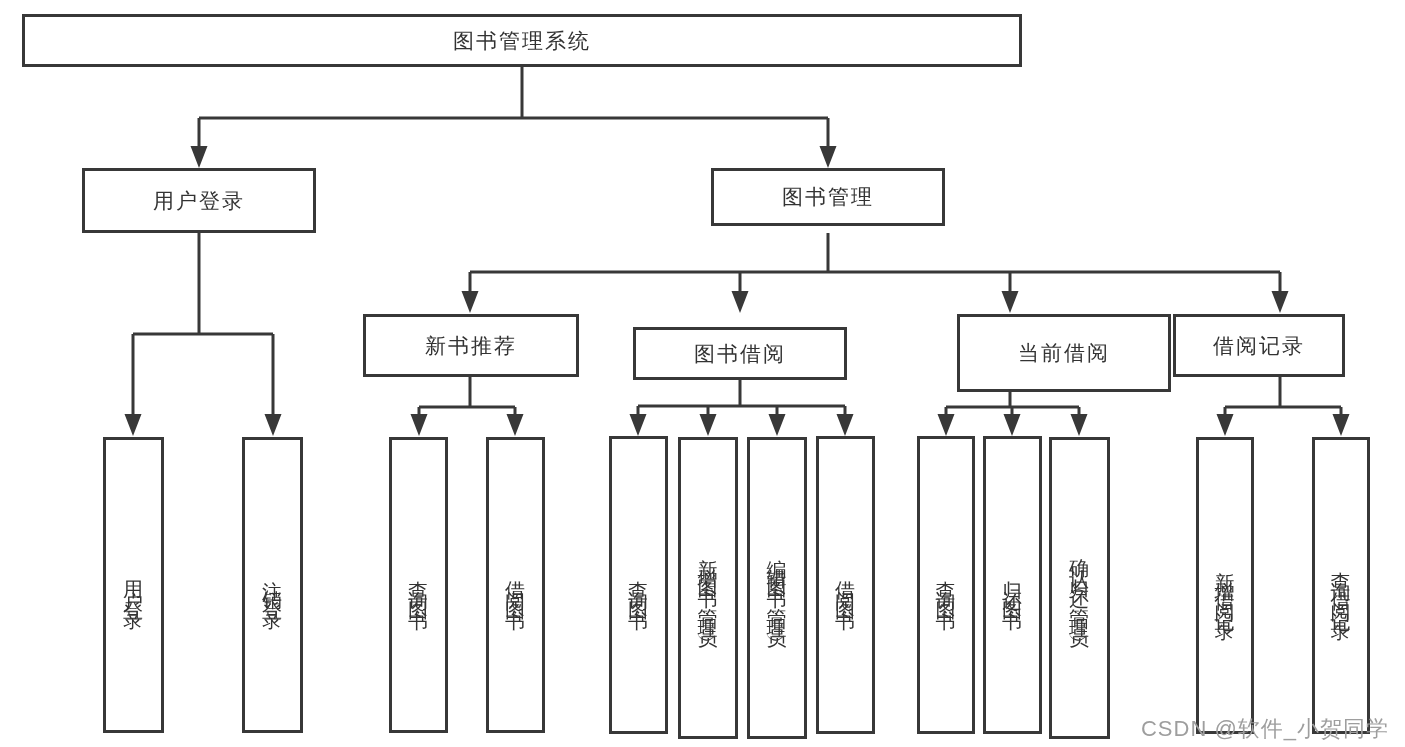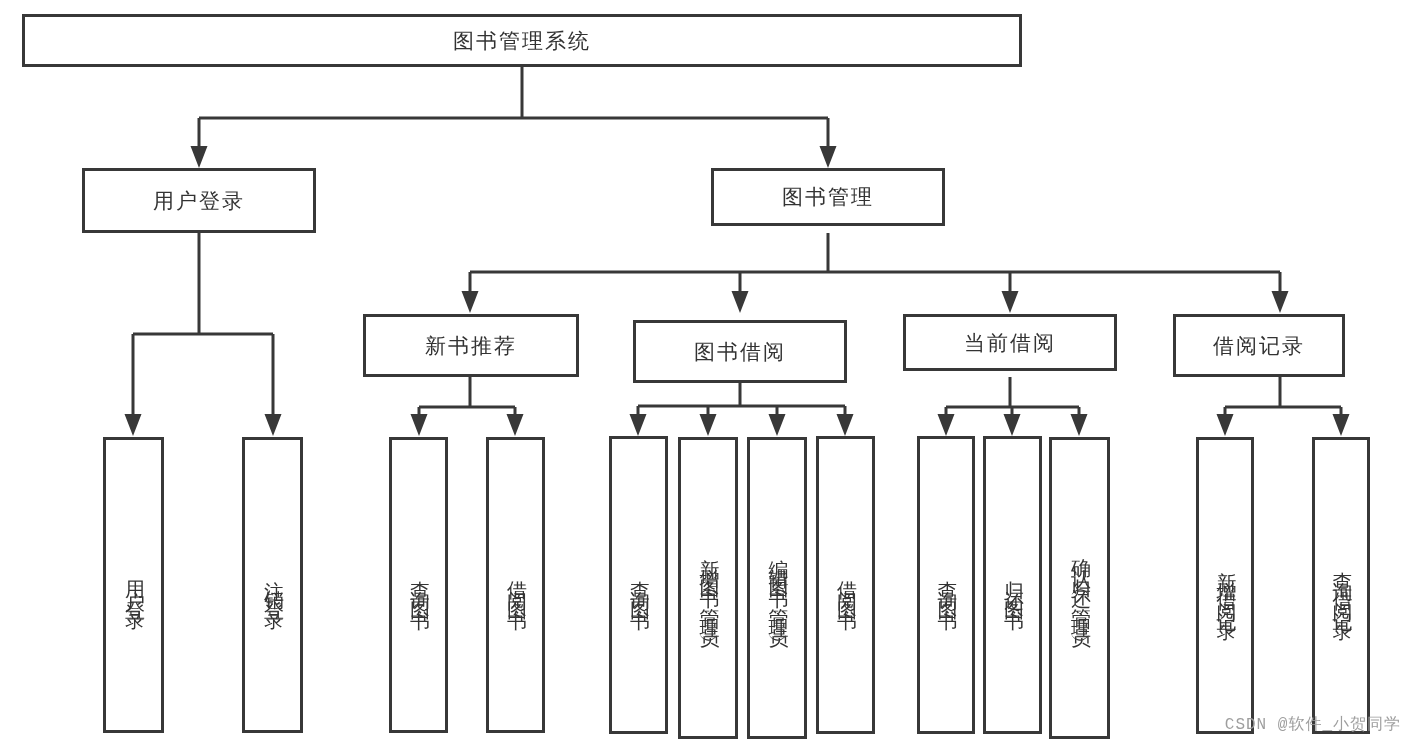--- a/index.html
+++ b/index.html
@@ -6,21 +6,21 @@
     --stroke:#383838;
     --text:#333333;
     --watermark:#9e9e9e;
     --background:#ffffff;
   }
   html,body{margin:0;padding:0;background:var(--background);}
   .canvas{
     position:relative;
     width:1405px;height:747px;
     background:var(--background);
-    font-family:Liberation Mono, monospace;
+    font-family:Liberation Sans, sans-serif;
     overflow:hidden;
   }
   .connectors{position:absolute;left:0;top:0;width:1405px;height:747px;}
   .connectors .lines{stroke:var(--stroke);stroke-width:3;fill:none;}
   .connectors .arrows{fill:var(--stroke);stroke:none;}
   .hbox{
     position:absolute;box-sizing:border-box;
     border:3px solid var(--stroke);background:#fff;
     display:flex;align-items:center;justify-content:center;
   }
@@ -31,22 +31,22 @@
     position:absolute;box-sizing:border-box;
     border:3px solid var(--stroke);background:#fff;
     display:flex;align-items:center;justify-content:center;
   }
   .vbox .label{
     writing-mode:vertical-rl;
     font-size:20px;color:var(--text);
     letter-spacing:10px;line-height:1;
   }
   .watermark{
-    position:absolute;right:4px;top:714px;
-    font-size:16px;color:var(--watermark);
+    position:absolute;right:16px;top:714px;
+    font-size:22px;color:var(--watermark);
     white-space:nowrap;letter-spacing:1px;
   }
 </style>
 </head>
 <body>
 
 <div class="canvas">
 
   <svg class="connectors" viewBox="0 0 1405 747" xmlns="http://www.w3.org/2000/svg">
     <path class="lines" d="
@@ -77,24 +77,24 @@
   <div class="hbox" style="left:82px;top:168px;width:234px;height:65px">
     <span class="label">用户登录</span>
   </div>
   <div class="hbox" style="left:711px;top:168px;width:234px;height:58px">
     <span class="label">图书管理</span>
   </div>
 
   <div class="hbox" style="left:363px;top:314px;width:216px;height:63px">
     <span class="label">新书推荐</span>
   </div>
-  <div class="hbox" style="left:633px;top:320px;width:214px;height:63px">
+  <div class="hbox" style="left:633px;top:327px;width:214px;height:53px">
     <span class="label">图书借阅</span>
   </div>
-  <div class="hbox" style="left:903px;top:314px;width:214px;height:57px">
+  <div class="hbox" style="left:957px;top:314px;width:214px;height:78px">
     <span class="label">当前借阅</span>
   </div>
   <div class="hbox" style="left:1173px;top:314px;width:172px;height:63px">
     <span class="label">借阅记录</span>
   </div>
 
   <div class="vbox" style="left:103px;top:437px;width:61px;height:296px">
     <span class="label">用户登录</span>
   </div>
   <div class="vbox" style="left:242px;top:437px;width:61px;height:296px">

